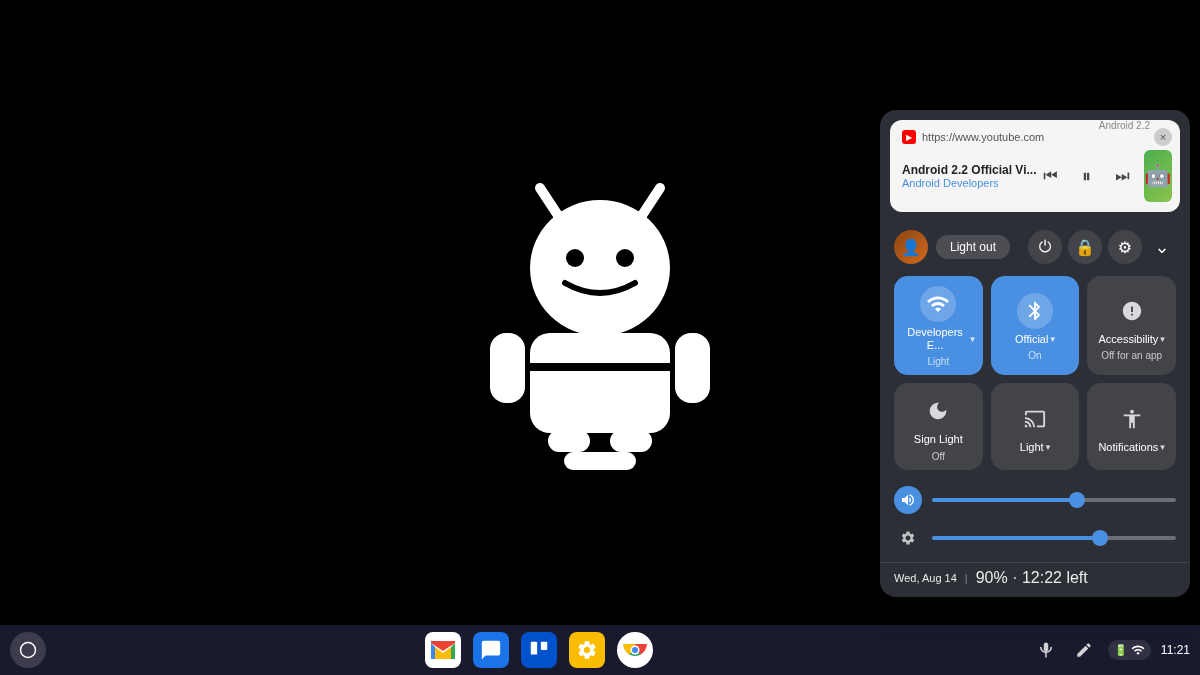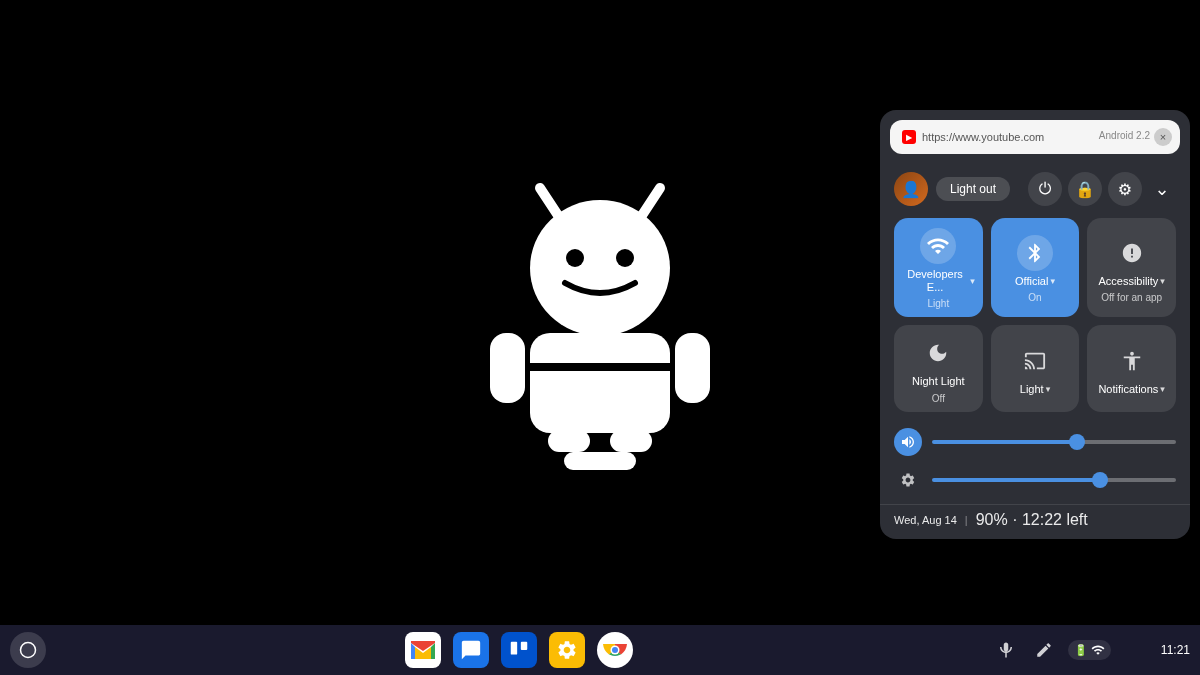--- a/index.html
+++ b/index.html
@@ -101,21 +101,20 @@
       align-items: center;
       justify-content: center;
       cursor: pointer;
       border-radius: 50%;
     }
 
     .time-display {
       font-size: 12px;
       color: white;
       white-space: nowrap;
-      margin-left: 40px;
     }
 
     
     .system-panel {
       position: absolute;
       top: 110px;
       right: 10px;
       width: 310px;
       background: #2d2f36;
       border-radius: 16px;
@@ -240,21 +239,21 @@
       justify-content: center;
       font-size: 22px;
       margin-left: 8px;
     }
 
     .media-label {
       font-size: 10px;
       color: #888;
       text-align: right;
       position: absolute;
-      top: 10px;
+      top: 0;
       right: 30px;
     }
 
     
     .quick-actions-row {
       display: flex;
       align-items: center;
       padding: 8px 14px;
       gap: 8px;
     }
@@ -518,20 +517,32 @@
 </div>
 
 <div class="system-panel">
 
   <div class="media-card">
     <div class="media-url-bar">
       <div class="media-url-icon">▶</div>
       <span>https://www.youtube.com</span>
     </div>
     <div class="media-close">×</div>
+    <div class="media-info-row">
+      <div class="media-title-section">
+        <div class="media-title">Android 2.2 Official Vi...</div>
+        <div class="media-subtitle">Android Developers</div>
+      </div>
+      <div class="media-controls">
+        <button class="media-btn">⏮</button>
+        <button class="media-play-btn">⏸</button>
+        <button class="media-btn">⏭</button>
+      </div>
+      <div class="media-thumbnail">🤖</div>
+    </div>
     <div class="media-label">Android 2.2</div>
   </div>
 
   <div class="quick-actions-row">
     <div class="user-avatar">👤</div>
     <button class="sign-out-btn">Light out</button>
     <div class="action-icons">
       <button class="action-icon-btn">⏻</button>
       <button class="action-icon-btn">🔒</button>
       <button class="action-icon-btn">⚙</button>
@@ -579,21 +590,21 @@
       </div>
       <span class="tile-sublabel">Off for an app</span>
     </div>
 
     <div class="tile">
       <div class="tile-icon">
         <svg width="22" height="22" viewBox="0 0 24 24" fill="rgba(255,255,255,0.8)">
           <path d="M12 3c-4.97 0-9 4.03-9 9s4.03 9 9 9 9-4.03 9-9c0-.46-.04-.92-.1-1.36-.98 1.37-2.58 2.26-4.4 2.26-2.98 0-5.4-2.42-5.4-5.4 0-1.81.89-3.42 2.26-4.4-.44-.06-.9-.1-1.36-.1z"></path>
         </svg>
       </div>
-      <span class="tile-label">Night Light</span>
+      <span class="tile-label">Sign Light</span>
       <span class="tile-sublabel">Off</span>
     </div>
 
     <div class="tile">
       <div class="tile-icon">
         <svg width="22" height="22" viewBox="0 0 24 24" fill="rgba(255,255,255,0.8)">
           <path d="M21 3H3c-1.1 0-2 .9-2 2v3h2V5h18v14h-7v2h7c1.1 0 2-.9 2-2V5c0-1.1-.9-2-2-2zM1 18v3h3c0-1.66-1.34-3-3-3zm0-4v2c2.76 0 5 2.24 5 5h2c0-3.87-3.13-7-7-7zm0-4v2c4.97 0 9 4.03 9 9h2C12 15.07 7 10 1 10z"></path>
         </svg>
       </div>
       <div class="tile-label-row">

